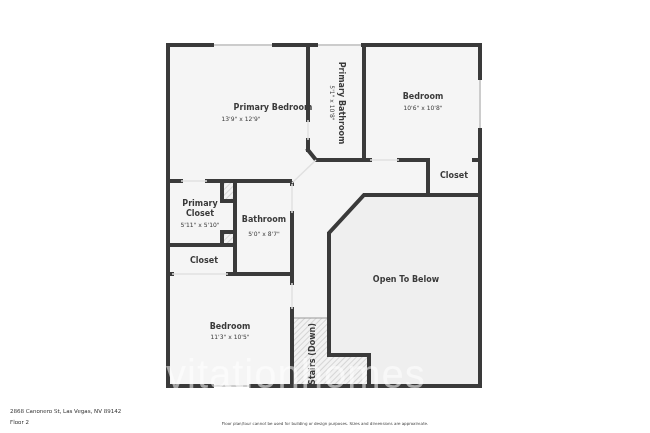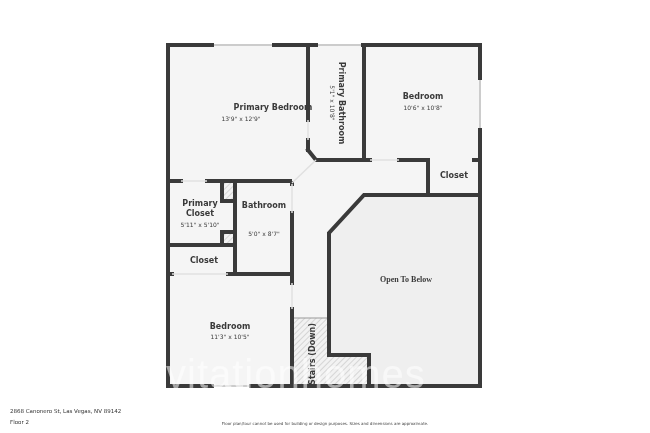--- a/index.html
+++ b/index.html
@@ -131,26 +131,26 @@
 
 <div class="room-label" style="left:423px; top:97px;">Bedroom</div>
 <div class="room-dim" style="left:423px; top:107px;">10'6" x 10'8"</div>
 
 <div class="room-label" style="left:454px; top:176px;">Closet</div>
 
 <div class="room-label" style="left:200px; top:204px;">Primary</div>
 <div class="room-label" style="left:200px; top:214px;">Closet</div>
 <div class="room-dim" style="left:200px; top:224px;">5'11" x 5'10"</div>
 
-<div class="room-label" style="left:264px; top:206px;text-align:center;">Bathroom</div>
+<div class="room-label" style="left:264px; top:220px;text-align:center;">Bathroom</div>
 <div class="room-dim" style="left:264px; top:233px;">5'0" x 8'7"</div>
 
 <div class="room-label" style="left:204px; top:261px;">Closet</div>
 
-<div class="room-label" style="left:406px; top:280px;font-family:Liberation Serif, serif;">Open To Below</div>
+<div class="room-label" style="left:406px; top:280px;">Open To Below</div>
 
 <div class="room-label" style="left:230px; top:327px;">Bedroom</div>
 <div class="room-dim" style="left:230px; top:336px;">11'3" x 10'5"</div>
 
 <div class="room-label vert-up" style="left:313px; top:354px;">Stairs (Down)</div>
 
 <div class="watermark" style="left:166px; top:352px;">vitationhomes</div>
 
 <div class="footer-addr">2868 Canonero St, Las Vegas, NV 89142</div>
 <div class="footer-floor">Floor 2</div>

